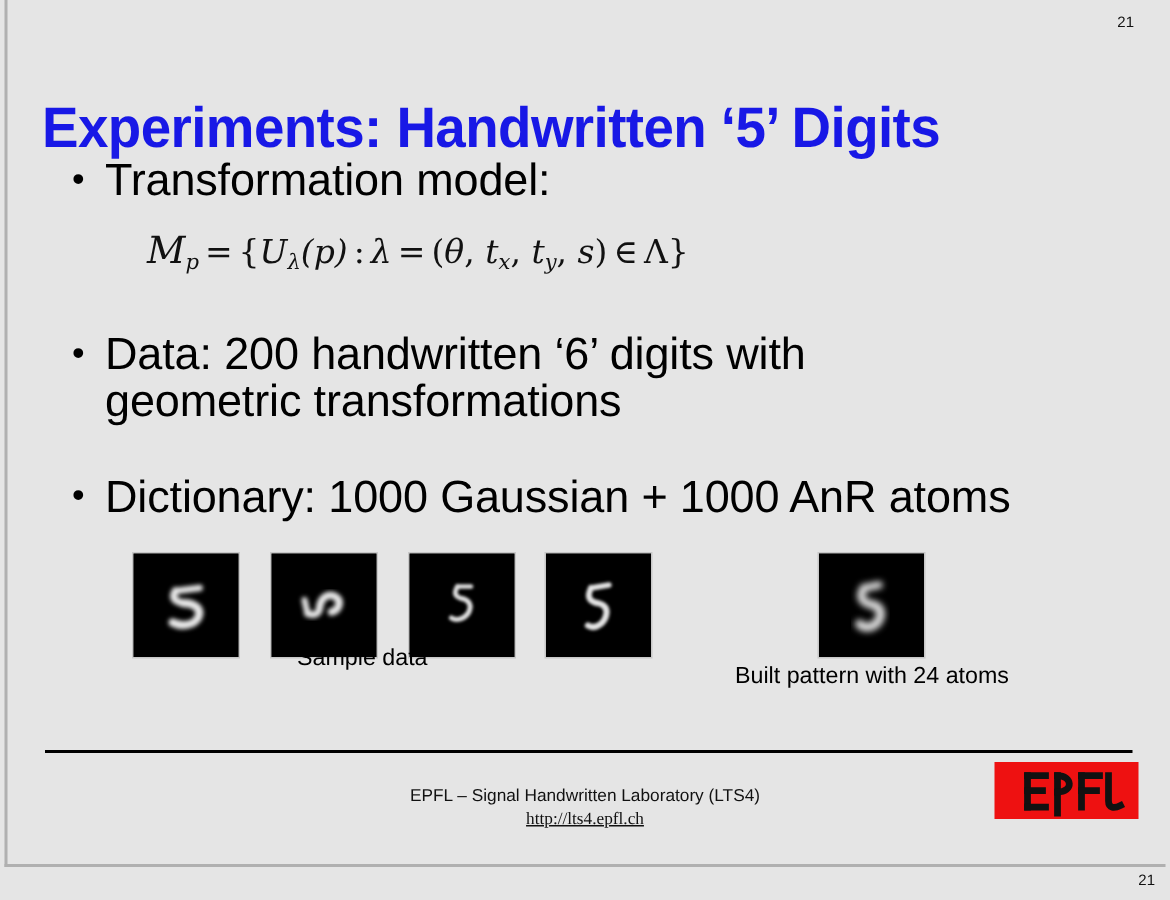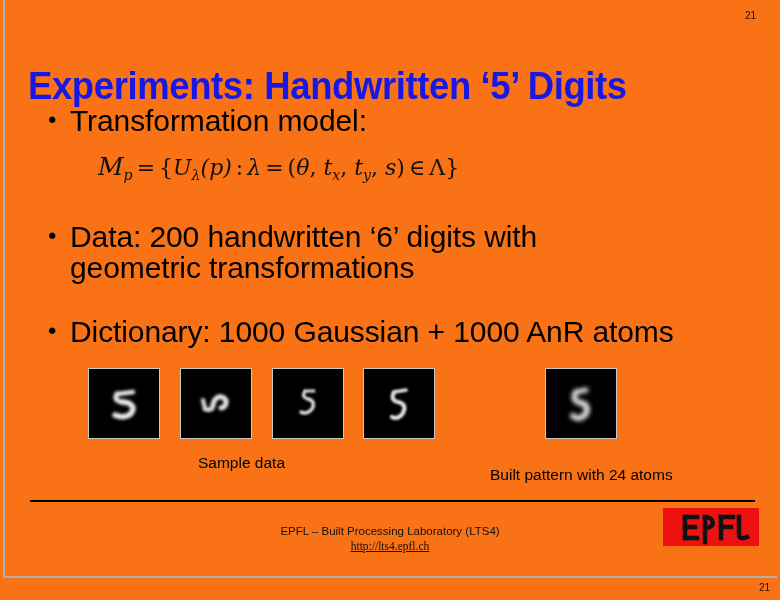--- a/index.html
+++ b/index.html
@@ -12,21 +12,21 @@
     height: 600px;
     font-family: "Liberation Sans", sans-serif;
     overflow: hidden;
     position: relative;
   }
   #slide-root {
     position: absolute;
     left: 0; top: 0;
     width: 780px;
     height: 600px;
-    background: #f97316;
+    background: #e5e5e5;
   }
   
   .page-frame {
     position: absolute;
     left: 3px; top: 0px;
     width: 774px;
     height: 578px;
     border-left: 2px solid #b0b0b0;
     border-bottom: 2px solid #b0b0b0;
     border-right: 0;
@@ -127,21 +127,21 @@
     width: 70px;
     height: 69px;
     background: #000000;
     box-shadow: 0 0 0 1px #c8c8c8;
     overflow: hidden;
   }
   .tile svg { display: block; }
 
   .captions {
     position: absolute;
-    top: 454px;
+    top: 430px;
     left: 0;
     width: 780px;
     height: 22px;
   }
   .caption {
     position: absolute;
     font-size: 15.5px;
     color: #000;
     top: 0;
   }
@@ -335,21 +335,21 @@
   </div>
 
   <div class="captions">
     <div class="caption cap-left">Sample data</div>
     <div class="caption cap-right">Built pattern with 24 atoms</div>
   </div>
 
   <div class="divider"></div>
 
   <div class="footer-text">
-    <div>EPFL – Built Processing Laboratory (LTS4)</div>
+    <div>EPFL – Signal Handwritten Laboratory (LTS4)</div>
     <a class="footer-link" href="#">http://lts4.epfl.ch</a>
   </div>
 
 
   <div class="epfl-logo">
     <div class="epfl-red"></div>
     <svg class="epfl-word" width="96" height="38" viewBox="0 0 96 38">
       <g fill="none" stroke="#111111" stroke-width="4.5" stroke-linecap="square">
         <path d="M22 9 L22 30"></path>
         <path d="M22 9 L34 9"></path>

